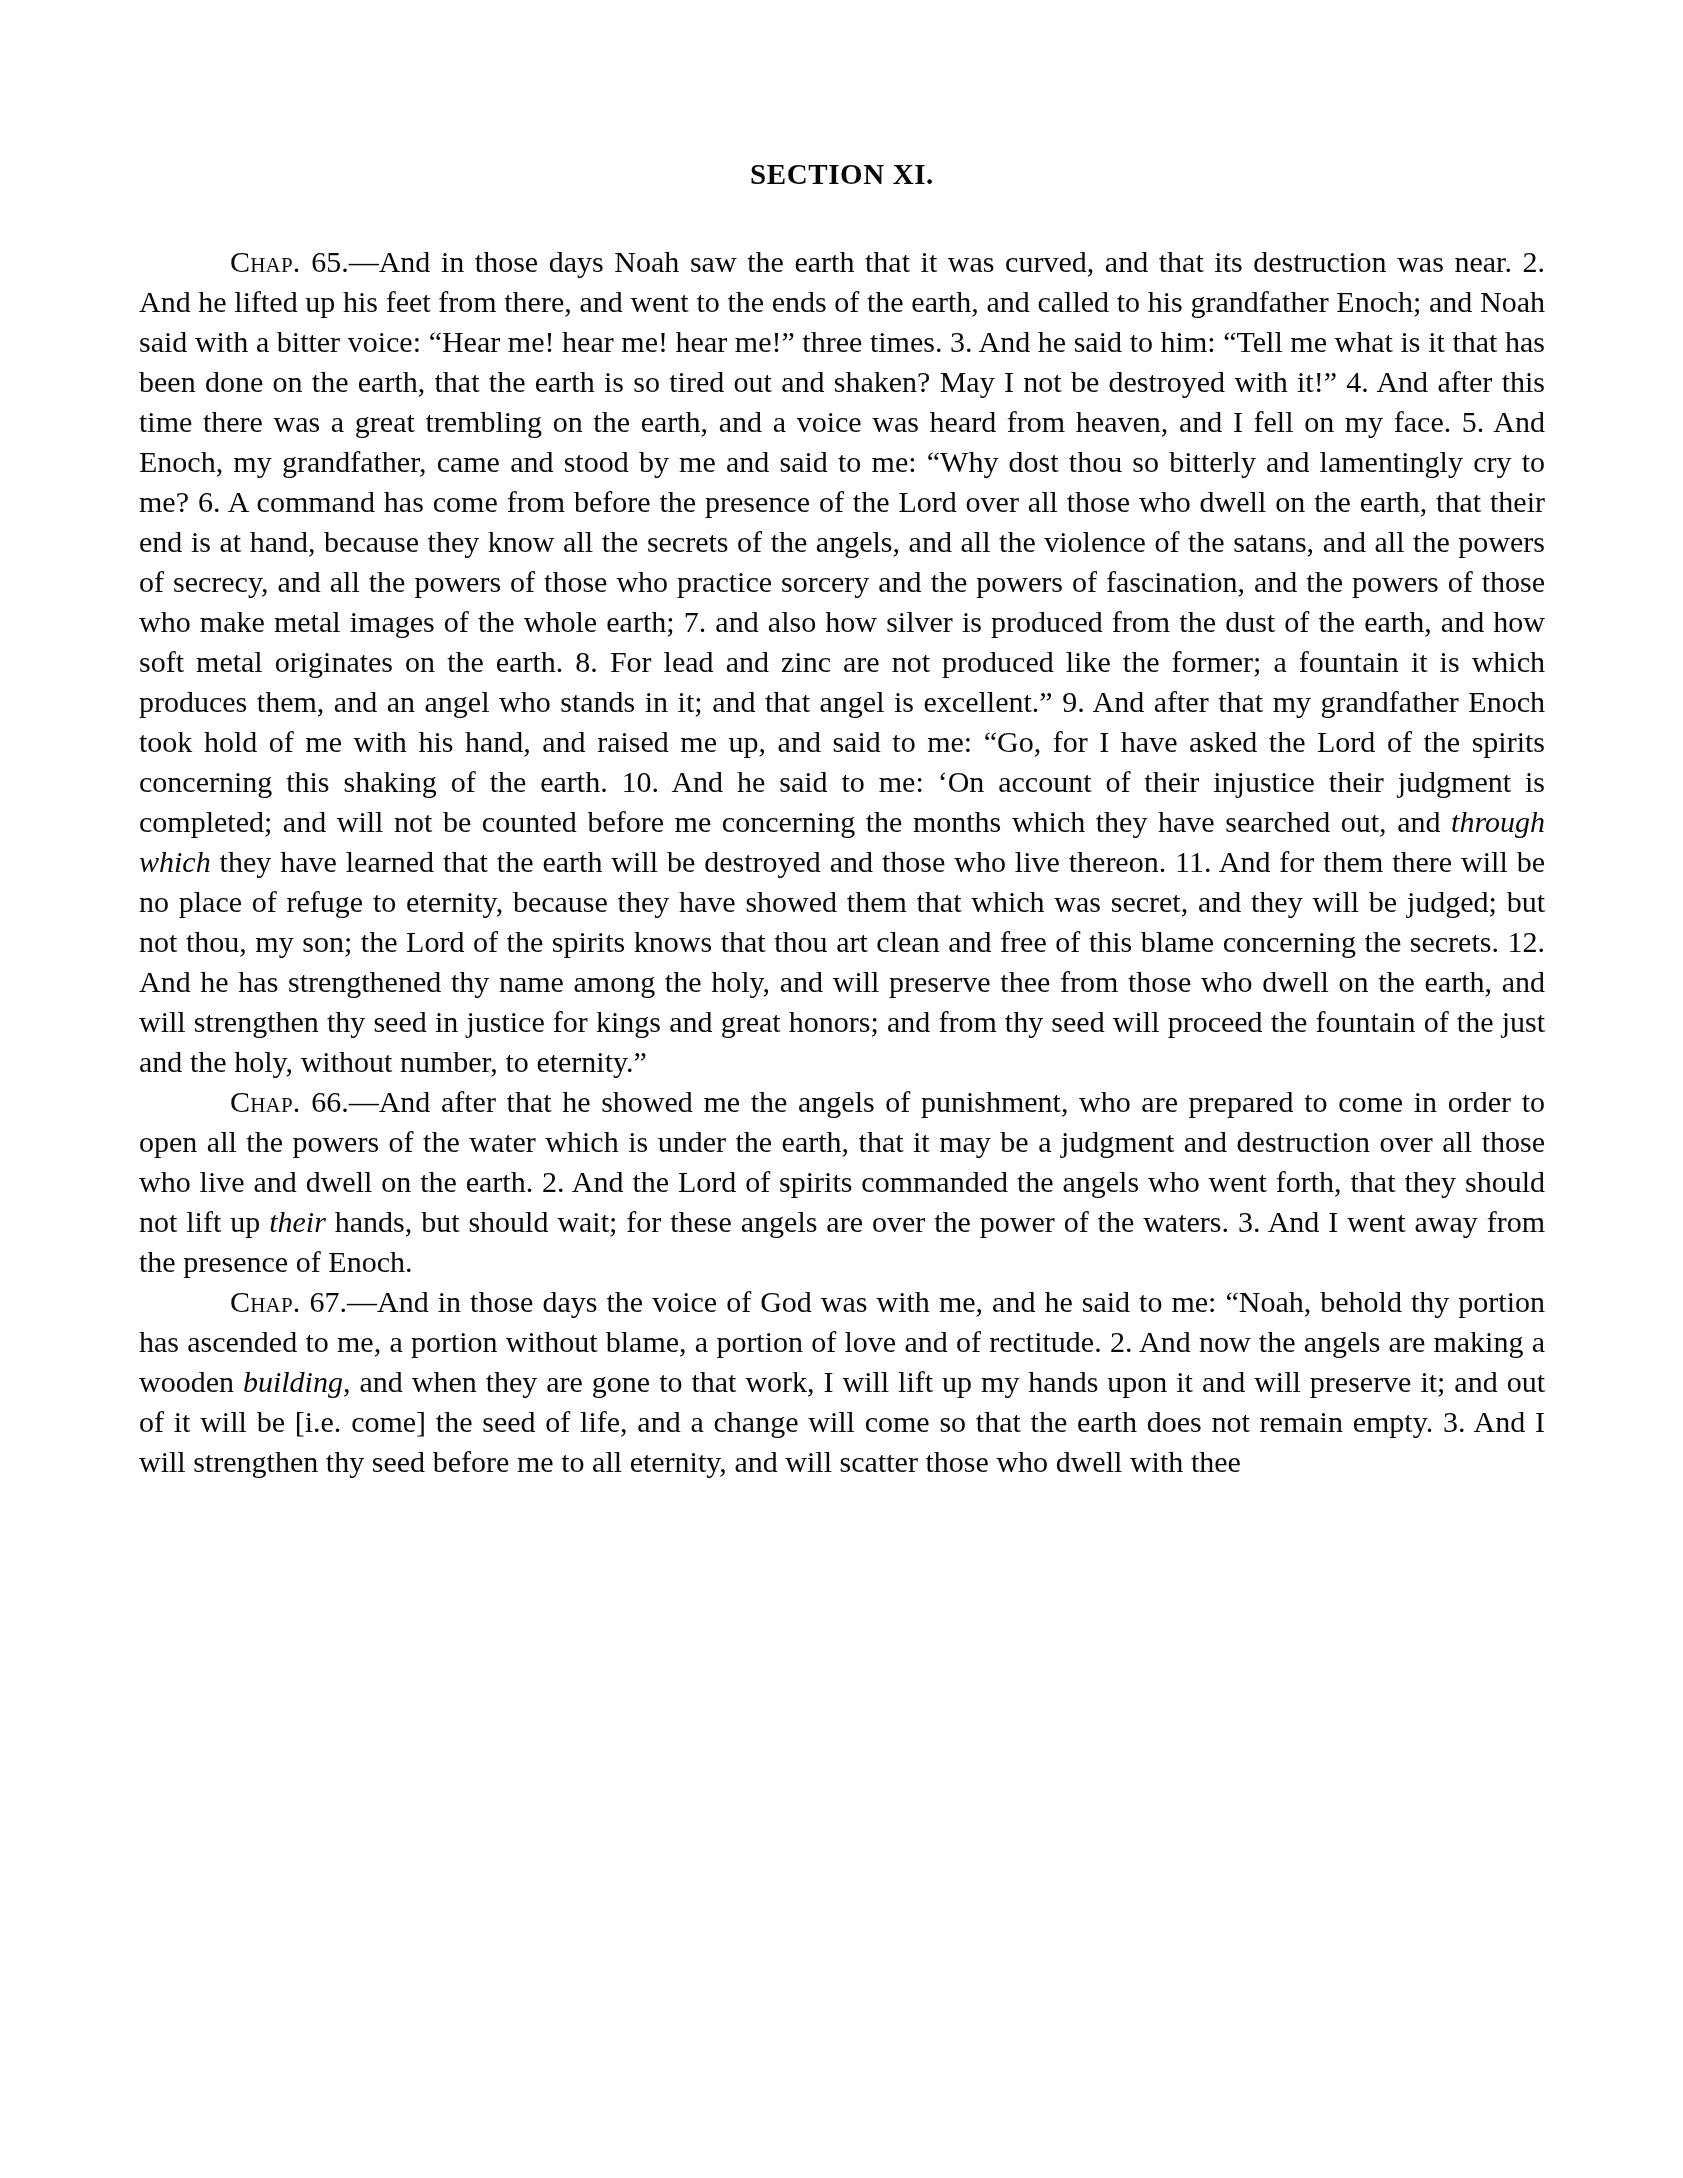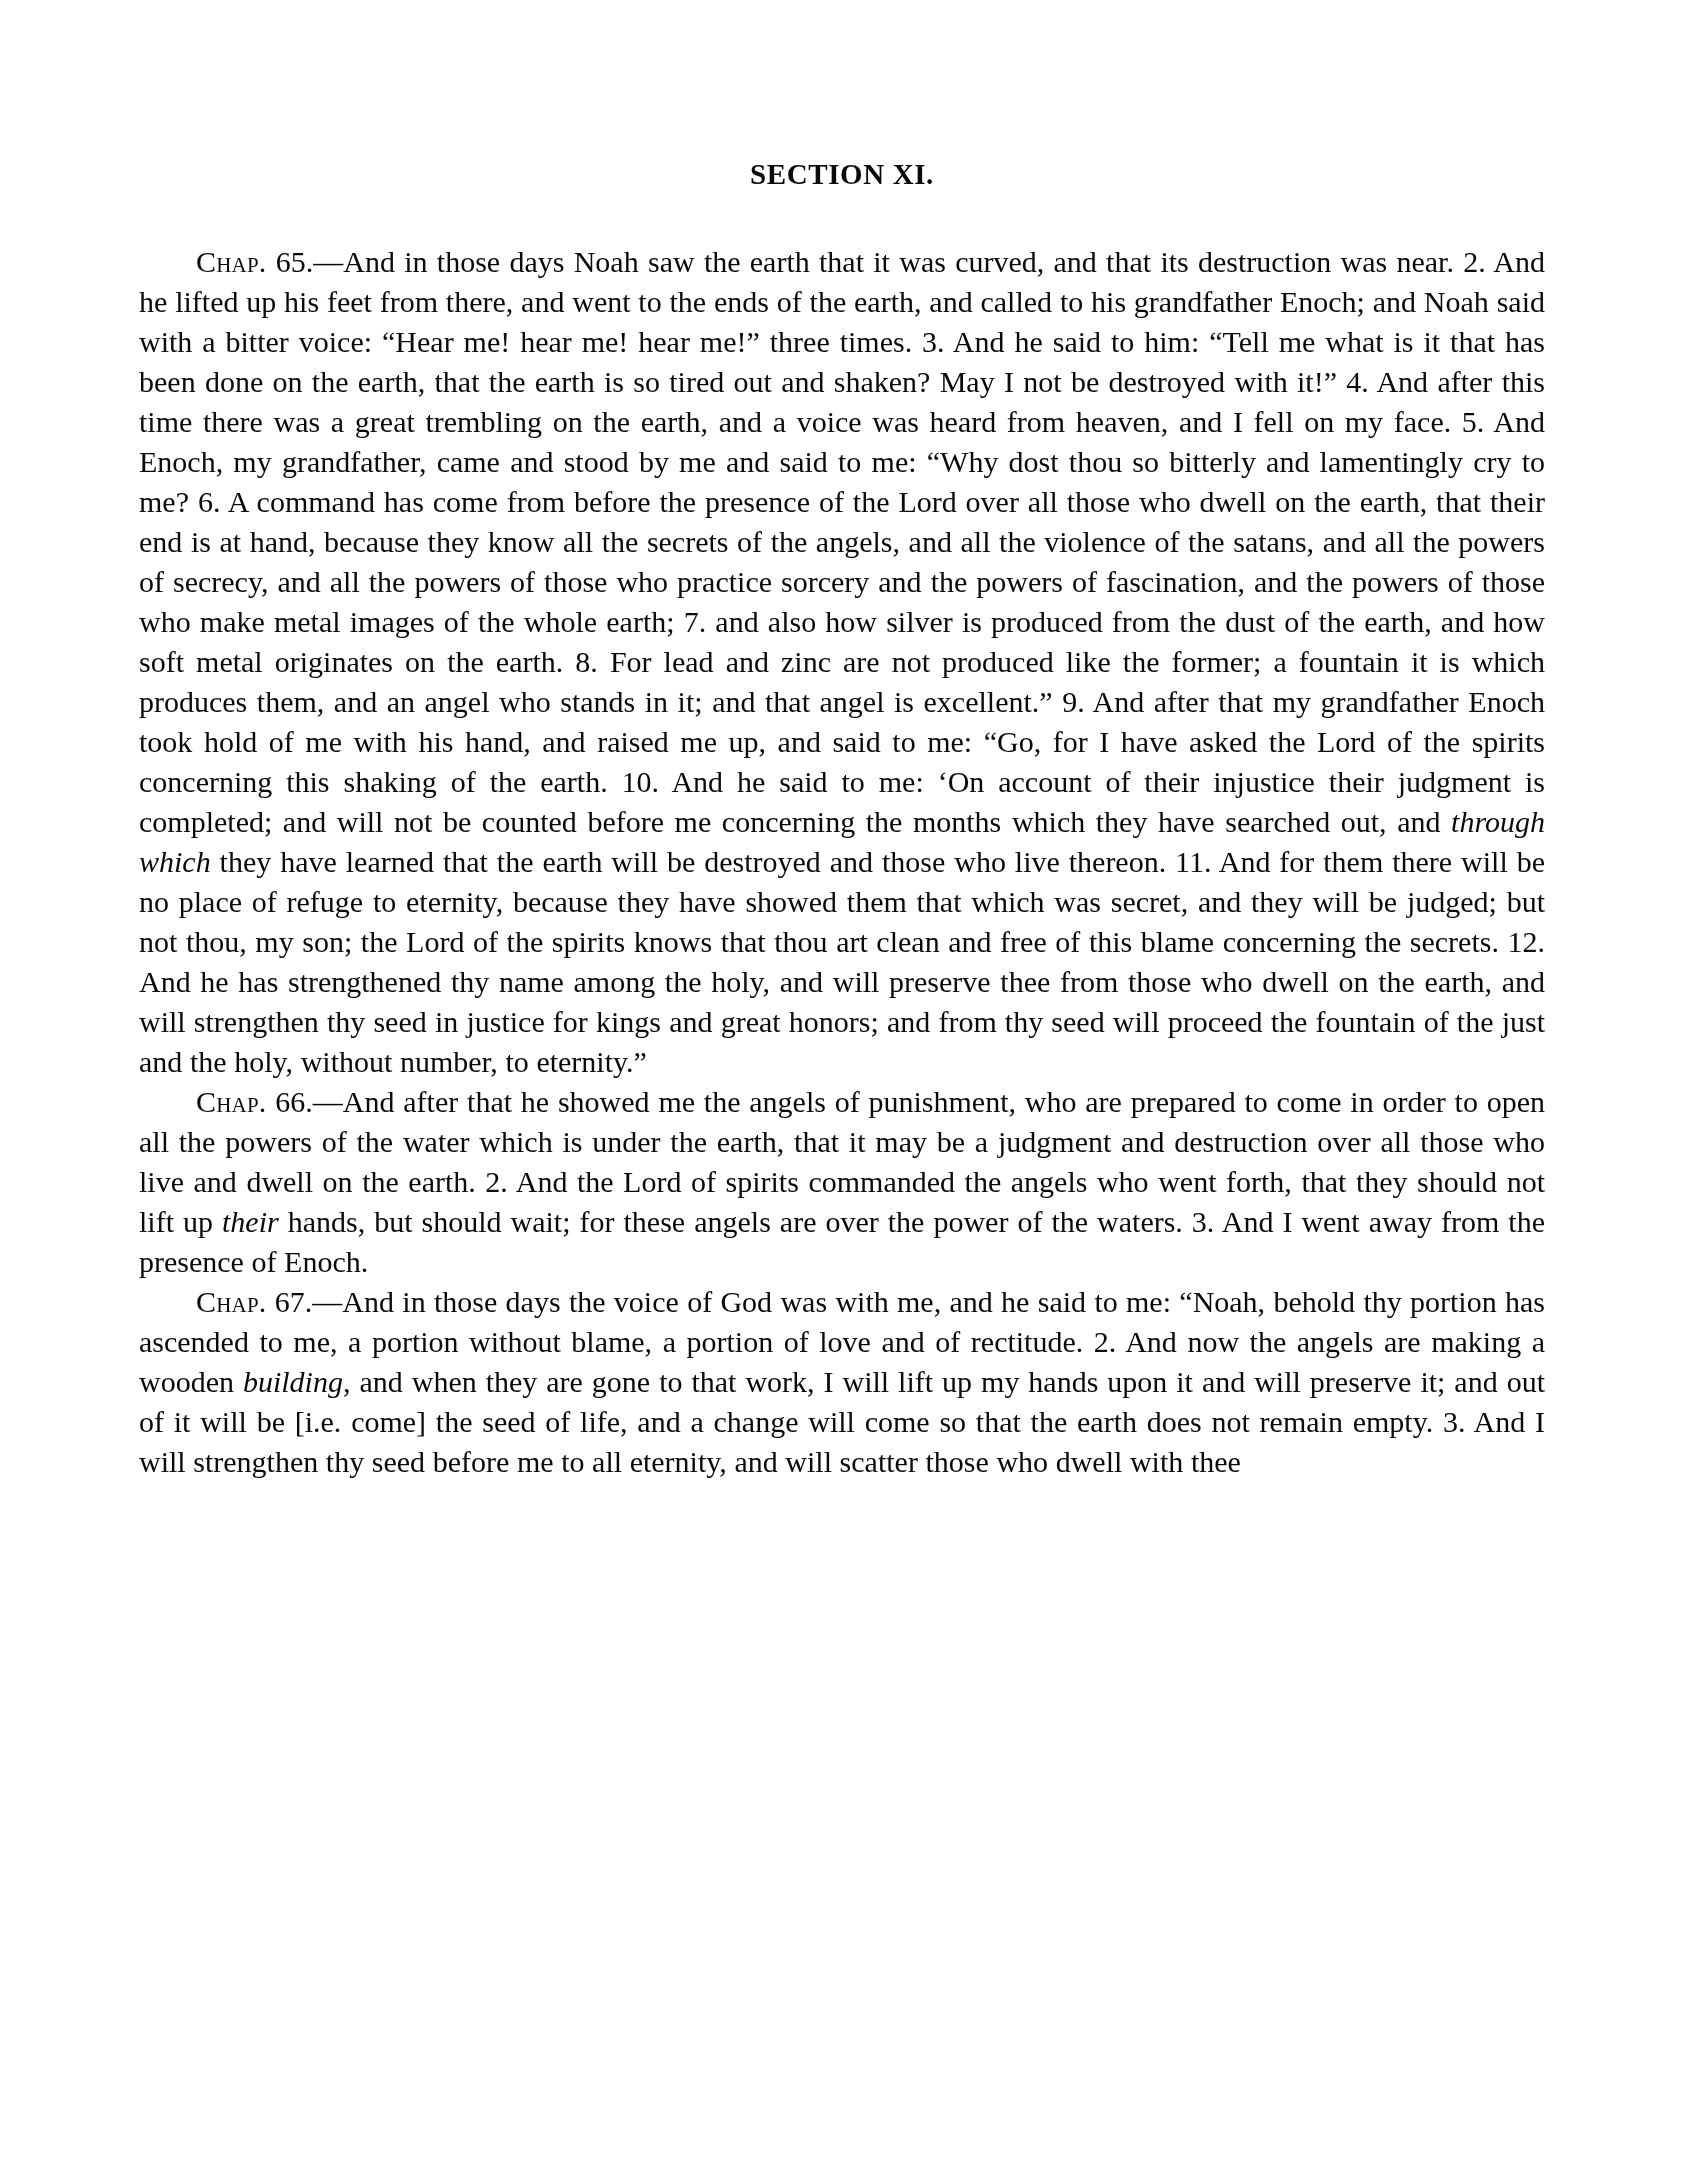--- a/index.html
+++ b/index.html
@@ -48,20 +48,21 @@
     text-align: justify;
     text-justify: inter-word;
     text-indent: 57px;
     hyphens: none;
     word-spacing: 0.1px;
   }
 
   .smallcaps {
     font-variant: small-caps;
     letter-spacing: 0.2px;
+    margin-left: 34px;
   }
 
   em, .ital {
     font-style: italic;
   }
 </style>
 </head>
 <body>
 
 <div class="page">

